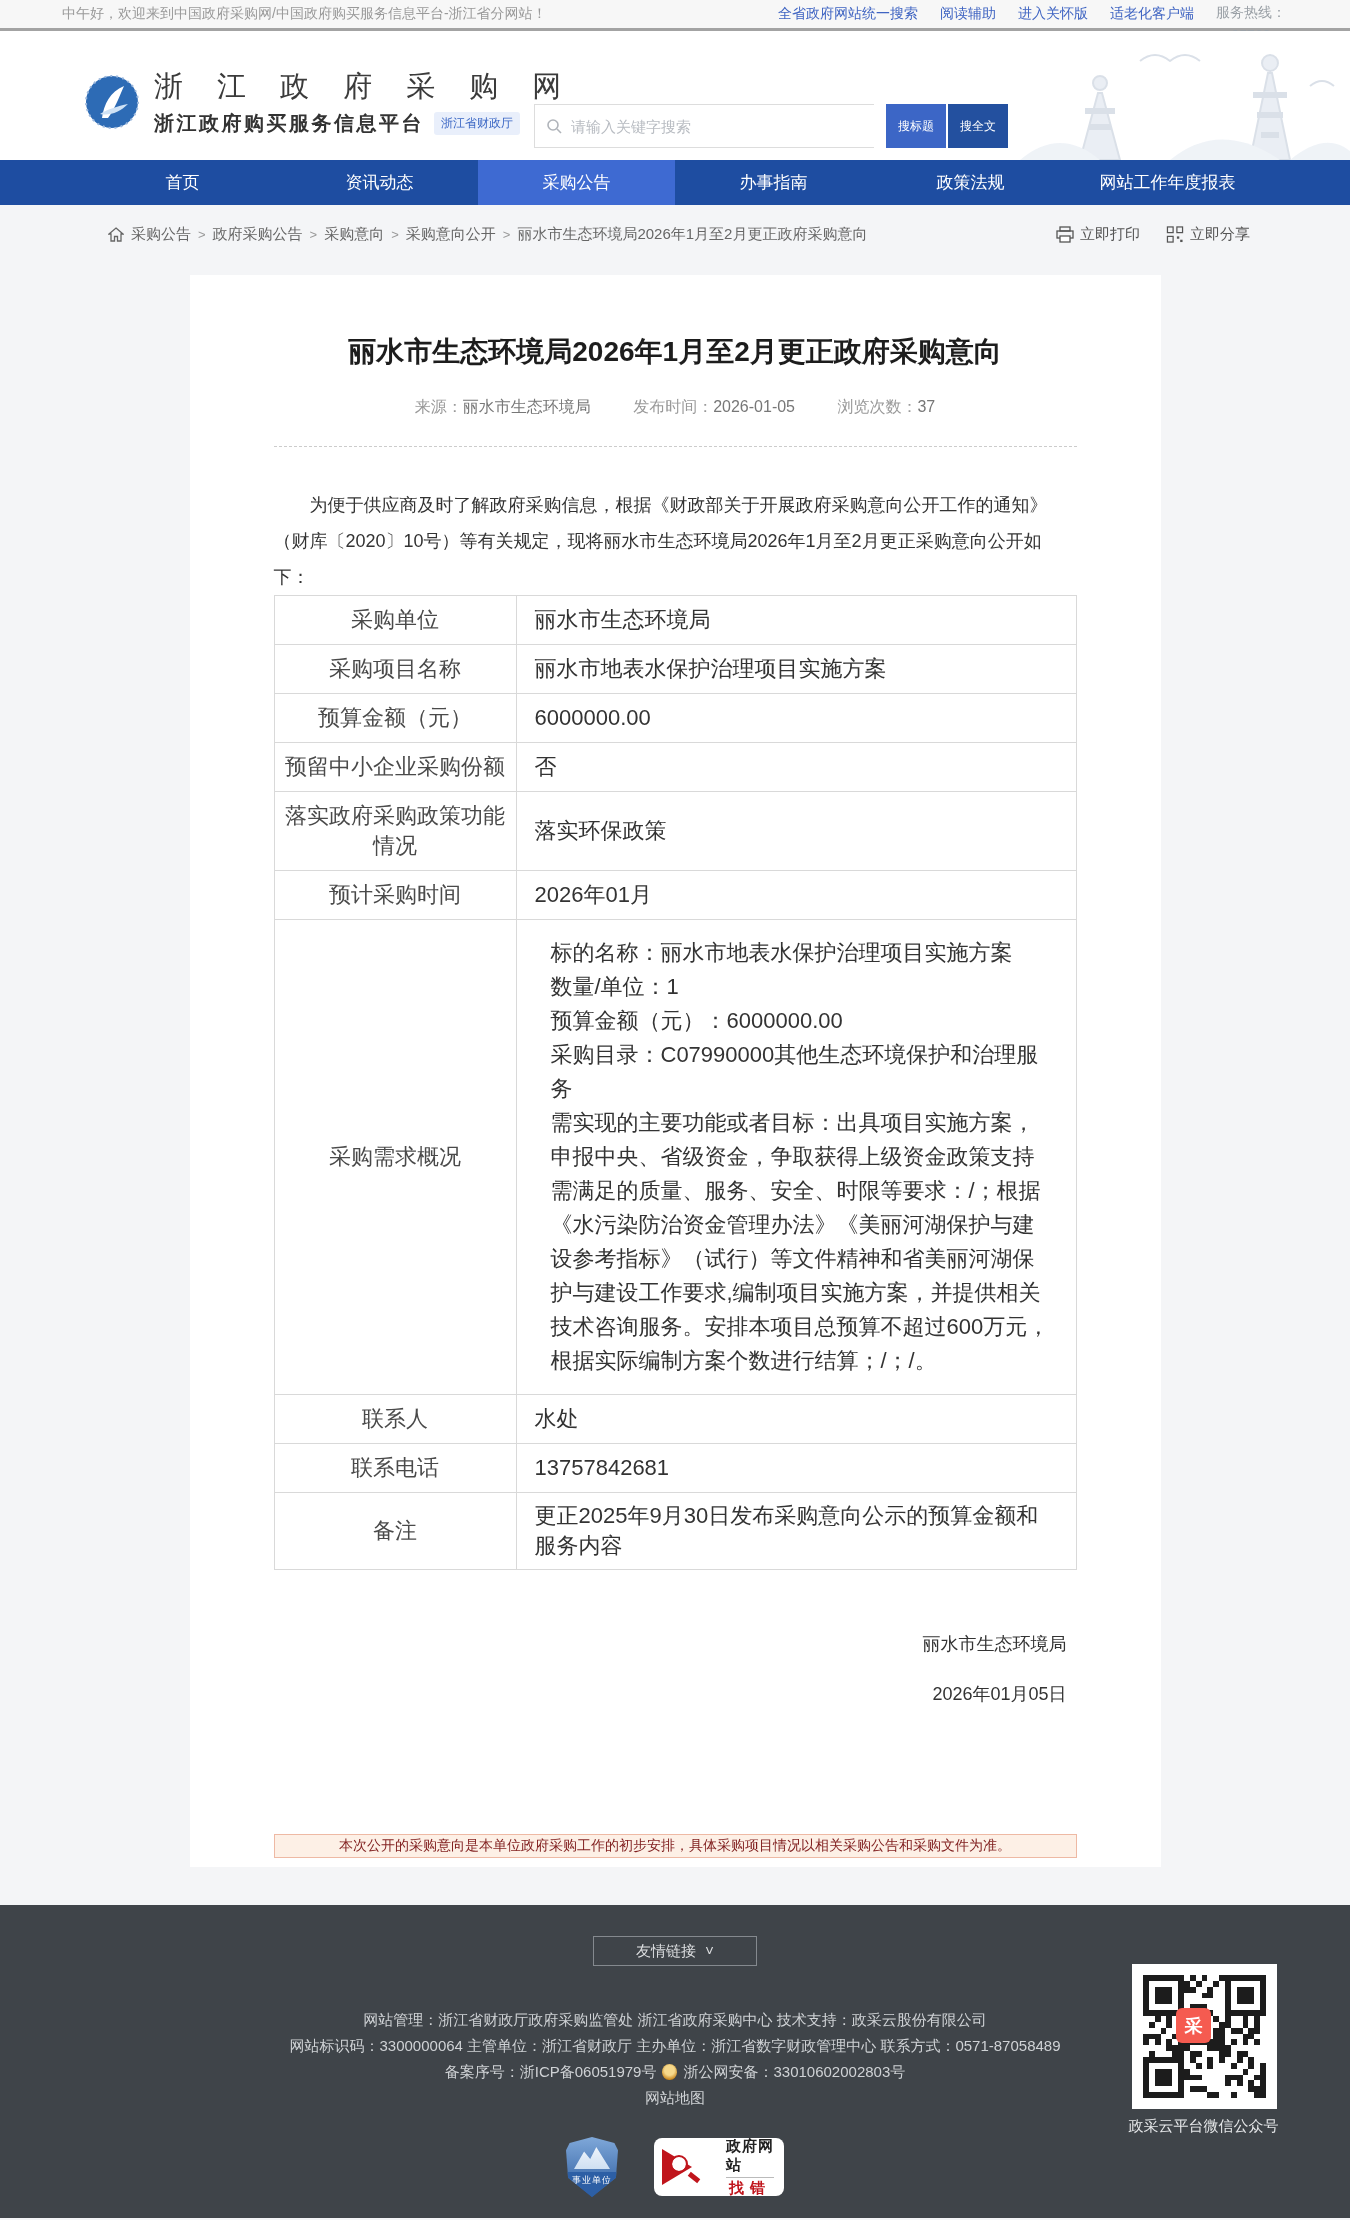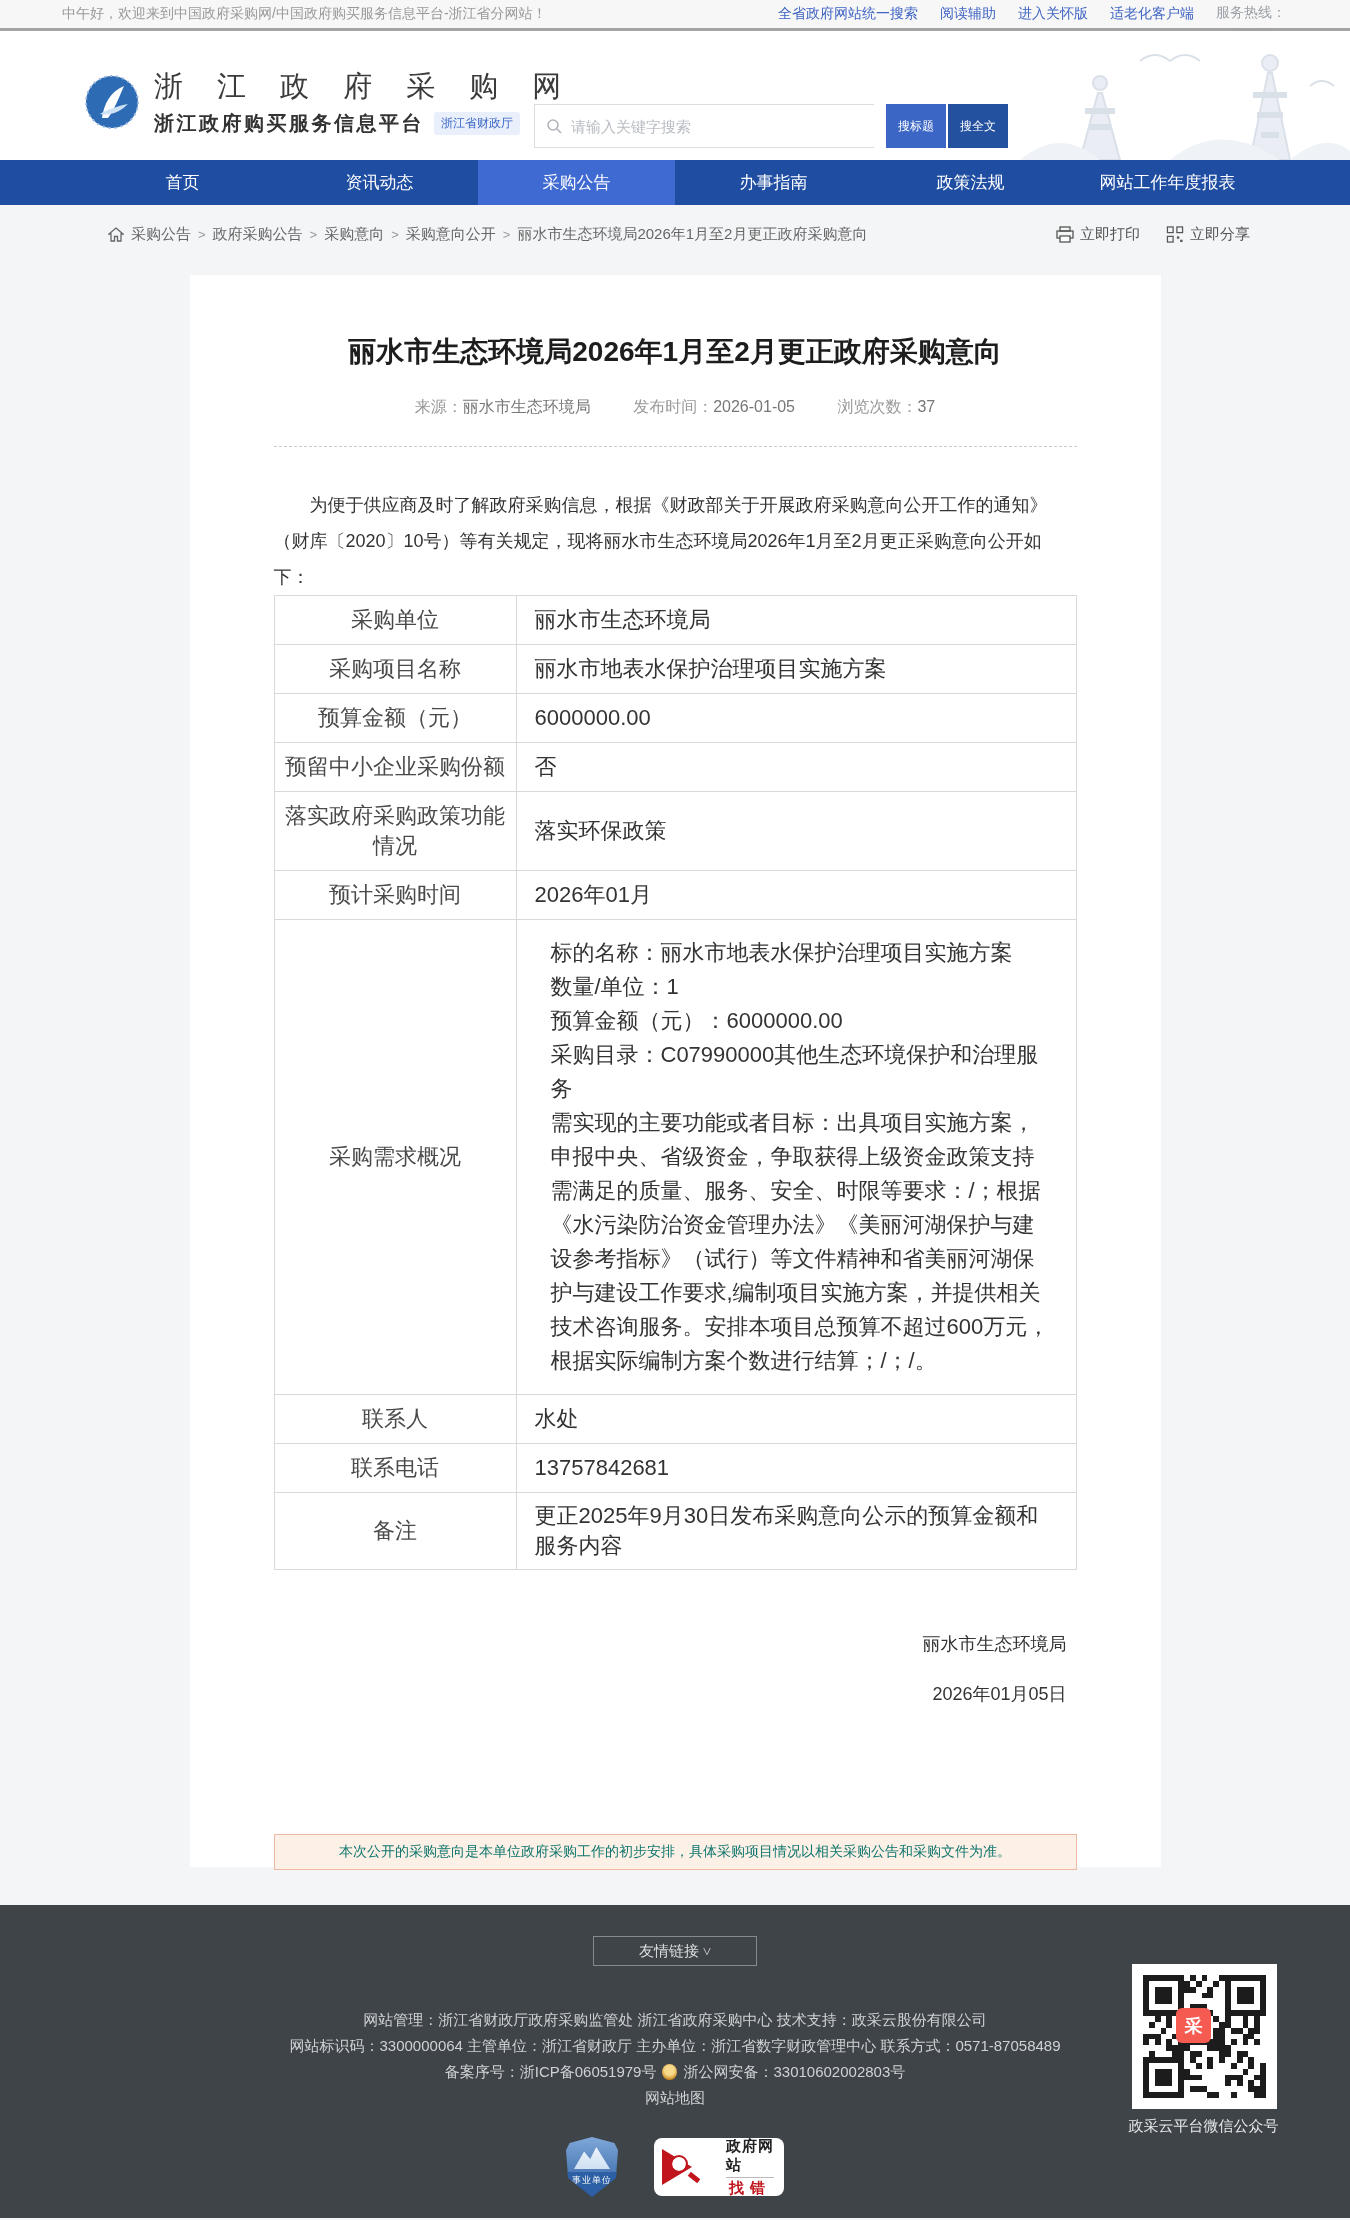--- a/index.html
+++ b/index.html
@@ -54,27 +54,27 @@
   .art-meta .val { color:#777; }
   .dash { border-top:1px dashed #ccc; margin-top:28px; }
   .intro { font-size:18px; line-height:36px; color:#333; text-indent:2em; margin-top:40px; }
   table.info { border-collapse:collapse; width:100%; font-size:22px; }
   table.info td { border:1px solid #d9d9d9; }
   td.lbl { width:242px; text-align:center; color:#4a4a4a; padding:9px 6px; }
   td.val { padding:8px 18px; color:#333; line-height:30px; }
   td.val.long { line-height:34px; white-space:pre-line; padding:16px 26px 16px 34px; }
   .sign { text-align:right; font-size:18px; color:#333; margin-top:62px; padding-right:10px; }
   .sign .date { margin-top:26px; }
-  .notice { margin-top:128px; background:#fdf0e6; border:1px solid #eeb9a4; color:#0f766e;
-    font-size:14px; text-align:center; padding:8px 10px; }
+  .notice { margin-top:128px; background:#fdf0e6; border:1px solid #eeb9a4; color:#7f1d1d;
+    font-size:14px; text-align:center; padding:2px 10px; }
   
   .footer { position:relative; margin-top:38px; height:313px; background:#3f4449; color:#cfd2d5; }
   .flinks { display:block; margin:0 auto; position:relative; top:31px; width:164px; height:30px;
     border:1px solid #84898e; background:transparent; color:#dcdee0; font-size:15px;
-    font-family:Liberation Serif, serif; cursor:pointer; }
+    font-family:Liberation Mono, monospace; cursor:pointer; }
   .flines { margin-top:72px; text-align:center; font-size:15px; line-height:26px; }
   .fline { display:flex; justify-content:center; align-items:center; gap:6px; }
   .fline a { color:#cfd2d5; text-decoration:none; }
   .gongan-ico { display:inline-block; width:15px; height:16px; border-radius:50% 50% 48% 48%;
     background:radial-gradient(circle at 50% 40%, #f6d98b 0 40%, #c8881f 75%, #8a5a10); }
   .badges { display:flex; justify-content:center; align-items:center; gap:36px; margin-top:26px; }
   .shield { width:52px; height:60px; background:linear-gradient(#7fa8d9,#2a5a9e);
     clip-path:polygon(50% 0,93% 10%,100% 22%,96% 68%,50% 100%,4% 68%,0 22%,7% 10%);
     position:relative; display:flex; flex-direction:column; align-items:center; justify-content:flex-end; }
   .shield .mtn { position:absolute; top:10px; left:8px; width:36px; height:22px;

